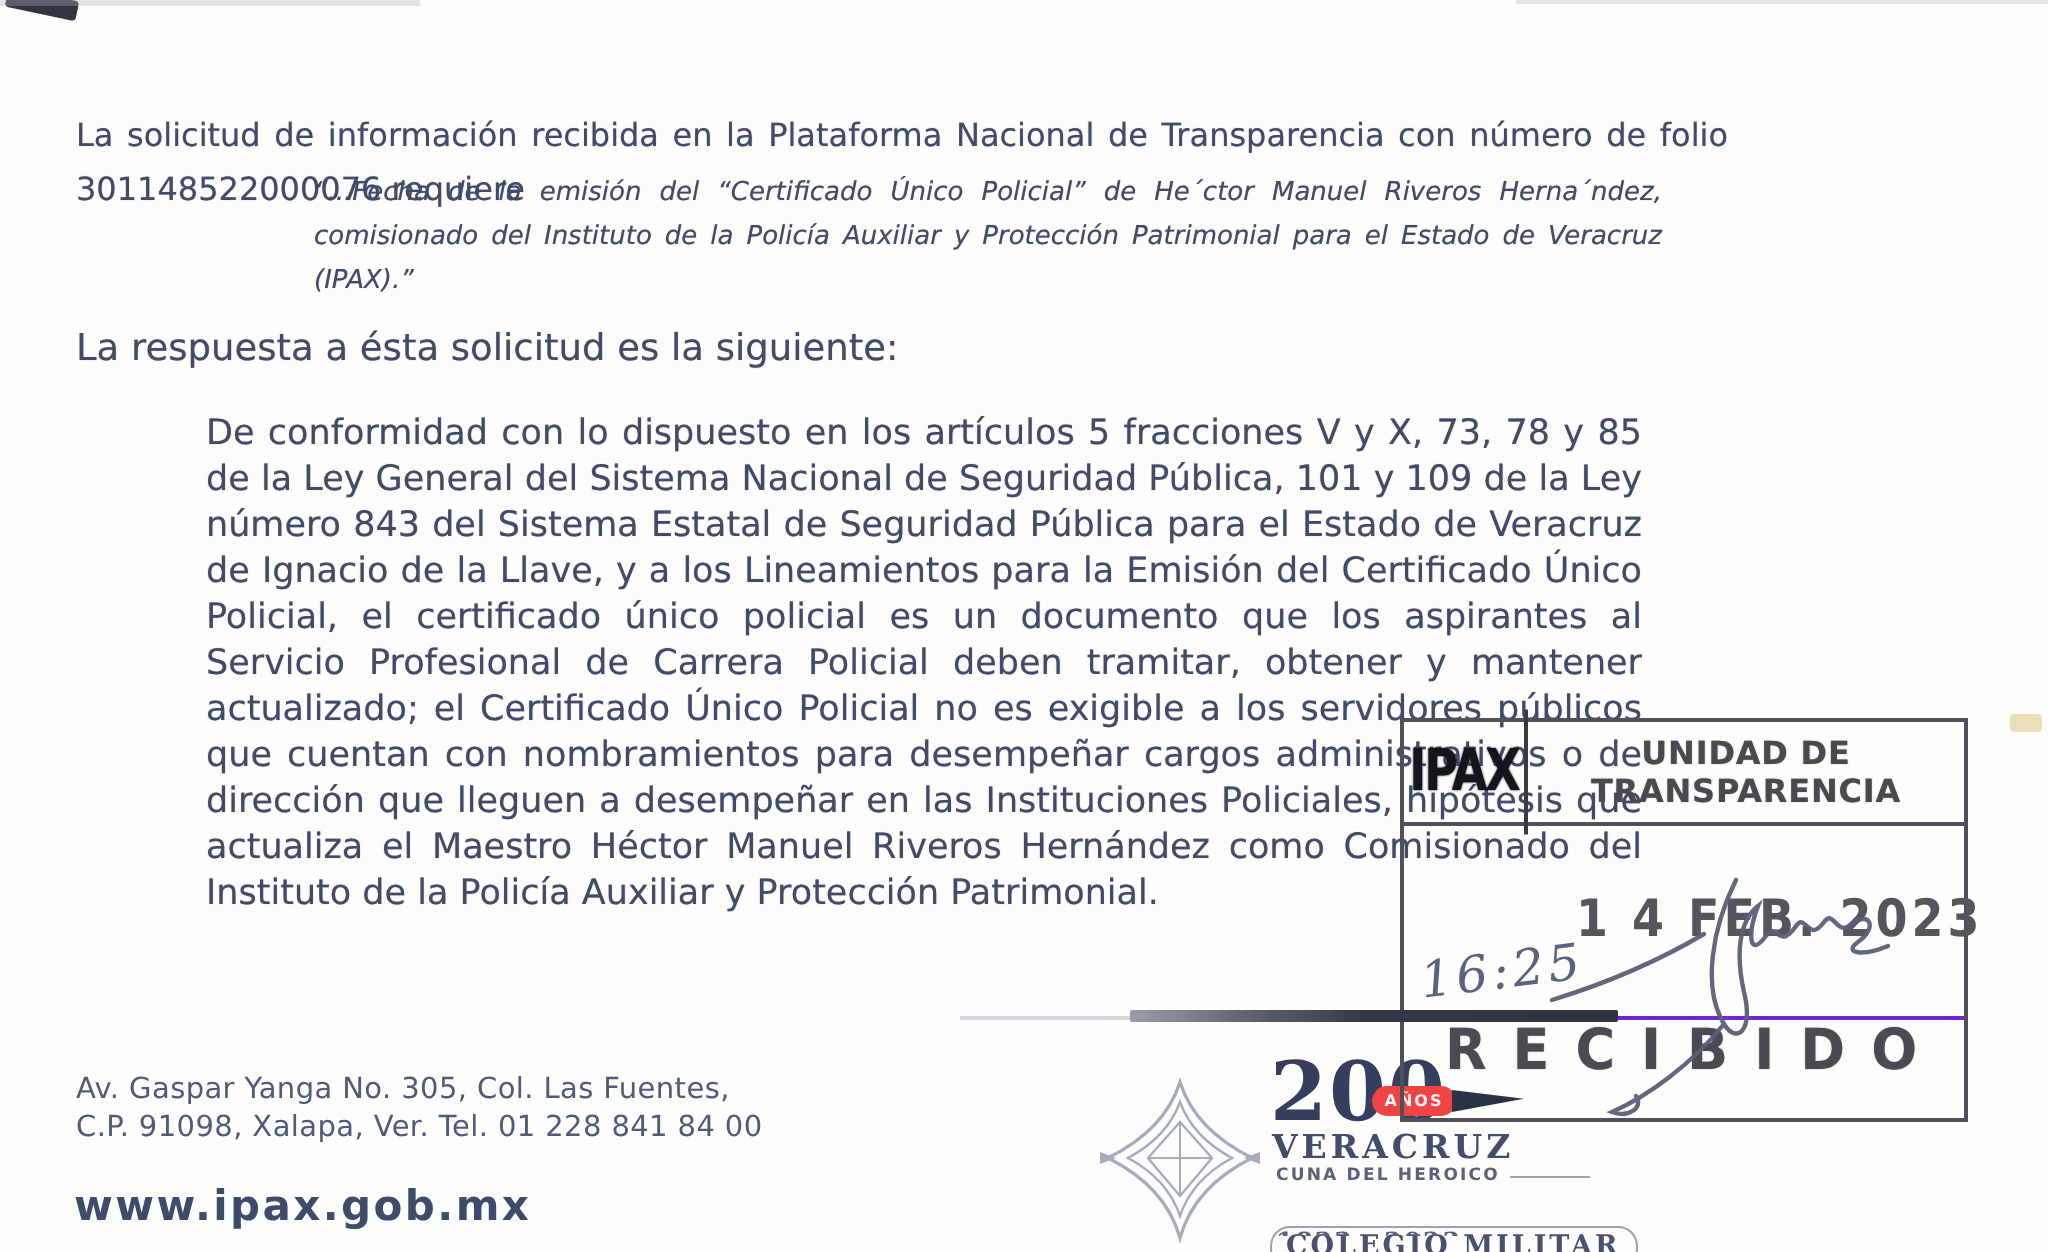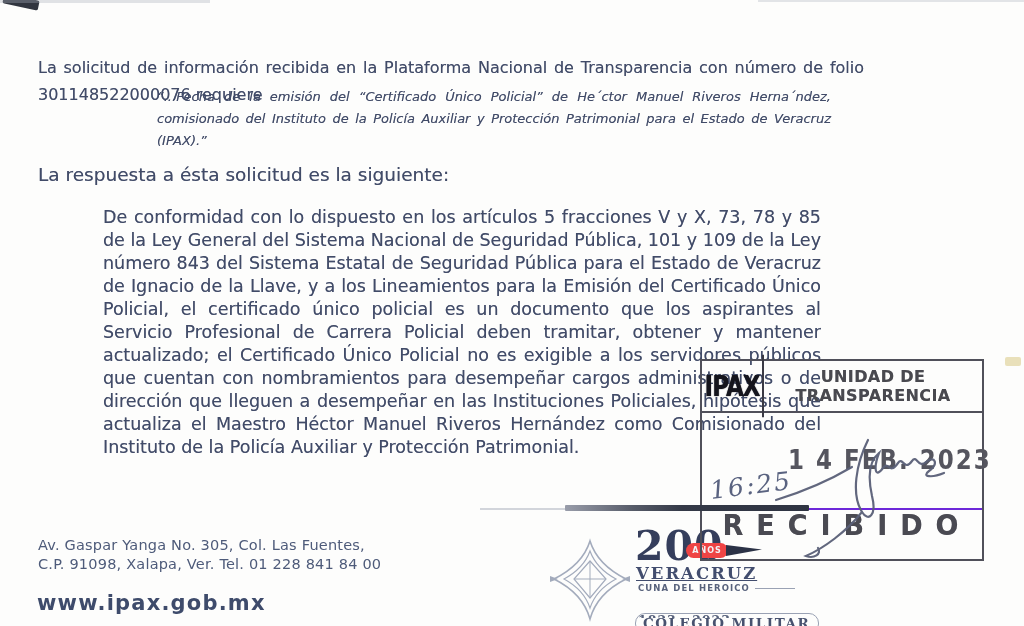--- a/index.html
+++ b/index.html
@@ -52,21 +52,21 @@
   
   .emblem  { position:absolute; left:548px; top:537px; width:84px; height:86px; opacity:.9; }
   .l-years { position:absolute; left:635px; top:526px; font-family:"DejaVu Serif", serif;
              font-size:41px; font-weight:bold; letter-spacing:1px; color:#353e5c; line-height:40px; }
   .l-badge { position:absolute; left:686px; top:543px; width:42px; height:15px; background:#ef4444;
              color:#f2f3f6; font-size:8px; font-weight:bold; letter-spacing:1px; border-radius:8px;
              display:flex; align-items:center; justify-content:center; z-index:3; }
   .l-tail  { position:absolute; left:726px; top:545px; width:36px; height:11px; background:#2b3246;
              clip-path:polygon(0 0, 100% 40%, 0 100%); z-index:3; }
   .l-state { position:absolute; left:636px; top:564px; font-family:"DejaVu Serif", serif; font-weight:bold;
-             font-size:16.5px; letter-spacing:2px; color:#424d6e;text-decoration:underline; }
+             font-size:16.5px; letter-spacing:2px; color:#424d6e; }
   .l-cradle{ position:absolute; left:638px; top:583px; display:flex; align-items:center;
              font-size:8.5px; font-weight:bold; letter-spacing:1.1px; color:#58627c; }
   .l-rule  { display:inline-block; width:40px; height:1px; background:#9aa2b4; margin-left:5px; }
   .l-college{ position:absolute; left:635px; top:613px; font-family:"DejaVu Serif", serif; font-weight:bold;
              font-size:13.5px; letter-spacing:1.5px; color:#48526f;
              border:1.5px solid #9aa2b4; border-radius:10px; padding:1px 8px 2px 7px; }
   .l-clip  { position:absolute; left:638px; top:610px; height:8px; overflow:hidden; }
   .l-range { font-family:"DejaVu Serif", serif; font-weight:bold; font-size:12.5px; letter-spacing:1px;
              word-spacing:10px; color:#58627c; }
 

